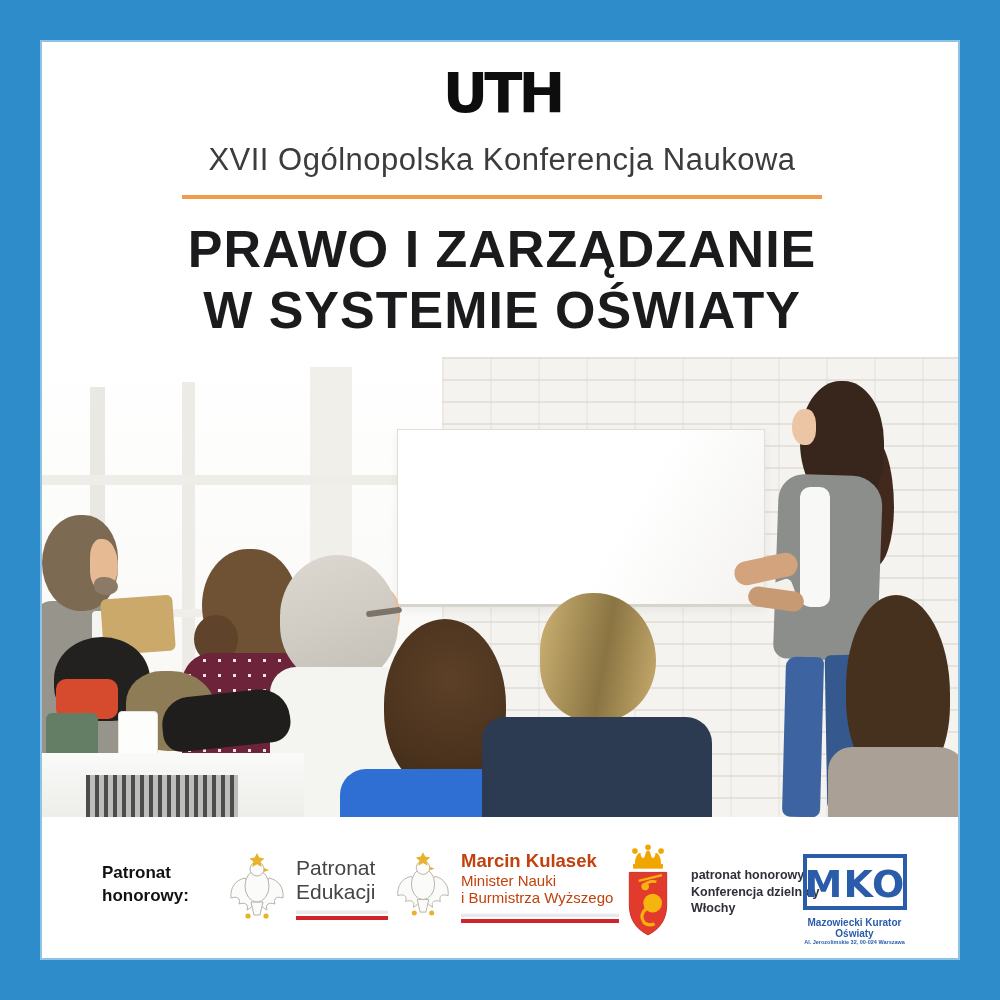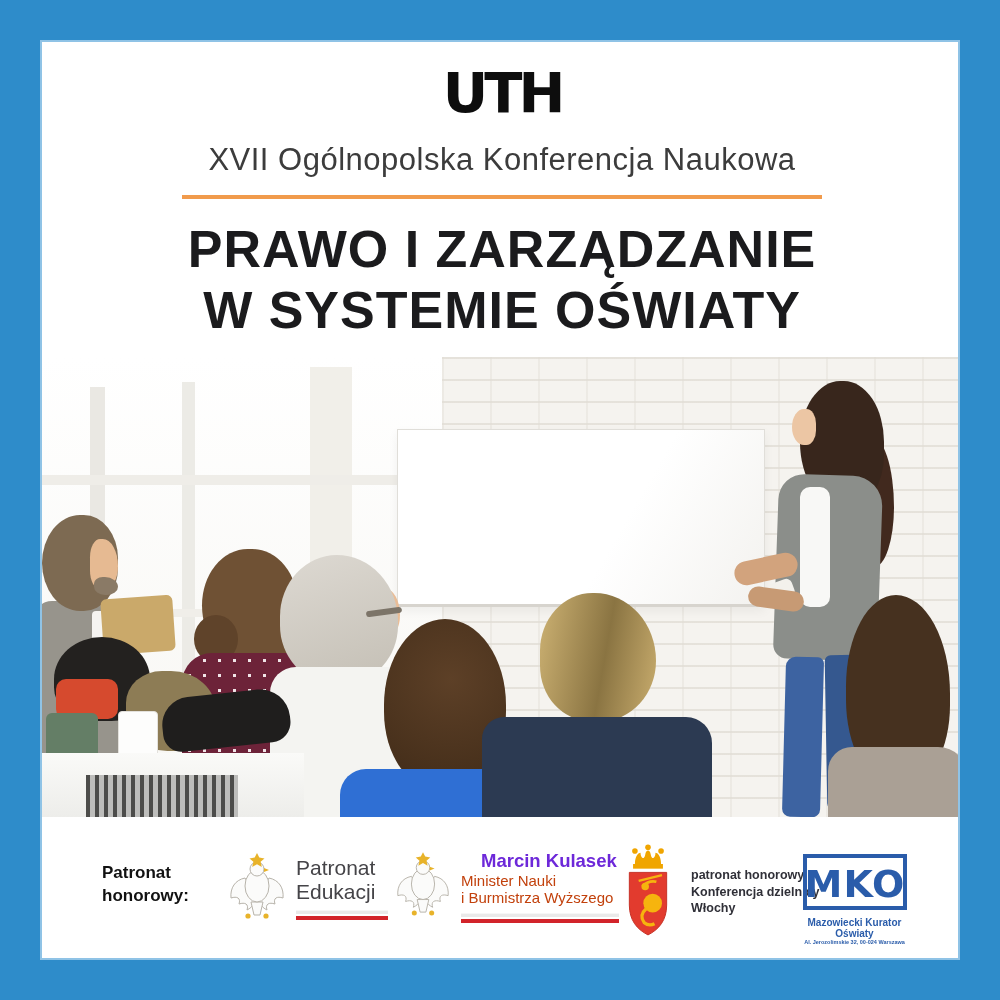--- a/index.html
+++ b/index.html
@@ -100,21 +100,21 @@
   
   .patronage{position:absolute;left:0;top:782px;width:920px;height:135px;}
   .pat-label{position:absolute;left:60px;top:38px;font-size:17px;font-weight:bold;line-height:1.35;color:#111;}
   .pat-label span{display:block;}
   .logo-me{position:absolute;left:185px;top:28px;display:flex;gap:9px;align-items:center;}
   .me-text{font-size:21px;color:#454448;line-height:1.12;}
   .bars{margin-top:6px;}
   .bar-light{height:4px;background:#e9e9e9;border-top:1px solid #f6f6f6;}
   .bar-red{height:4px;background:var(--bar_red);margin-top:2px;}
   .logo-mk{position:absolute;left:352px;top:26px;display:flex;gap:9px;align-items:center;}
-  .mk-name{font-size:18.5px;font-weight:bold;color:#6d28d9;line-height:1.2;margin-left:20px;}
+  .mk-name{font-size:18.5px;font-weight:bold;color:#c2410c;line-height:1.2;}
   .mk-sub{font-size:15px;color:#c2410c;line-height:1.15;}
   .logo-wl{position:absolute;left:578px;top:18px;display:flex;gap:15px;align-items:center;}
   .wl-text{font-size:12.5px;font-weight:bold;color:#303038;line-height:1.35;}
   .wl-text span{display:block;}
   .logo-mko{position:absolute;left:745px;top:30px;width:135px;text-align:center;}
   .mko-line1{font-size:10px;font-weight:bold;color:var(--mko_blue);margin-top:3px;}
   .mko-line2{font-size:5.5px;font-weight:bold;color:var(--mko_blue);}
 </style>
 </head>
 <body>

